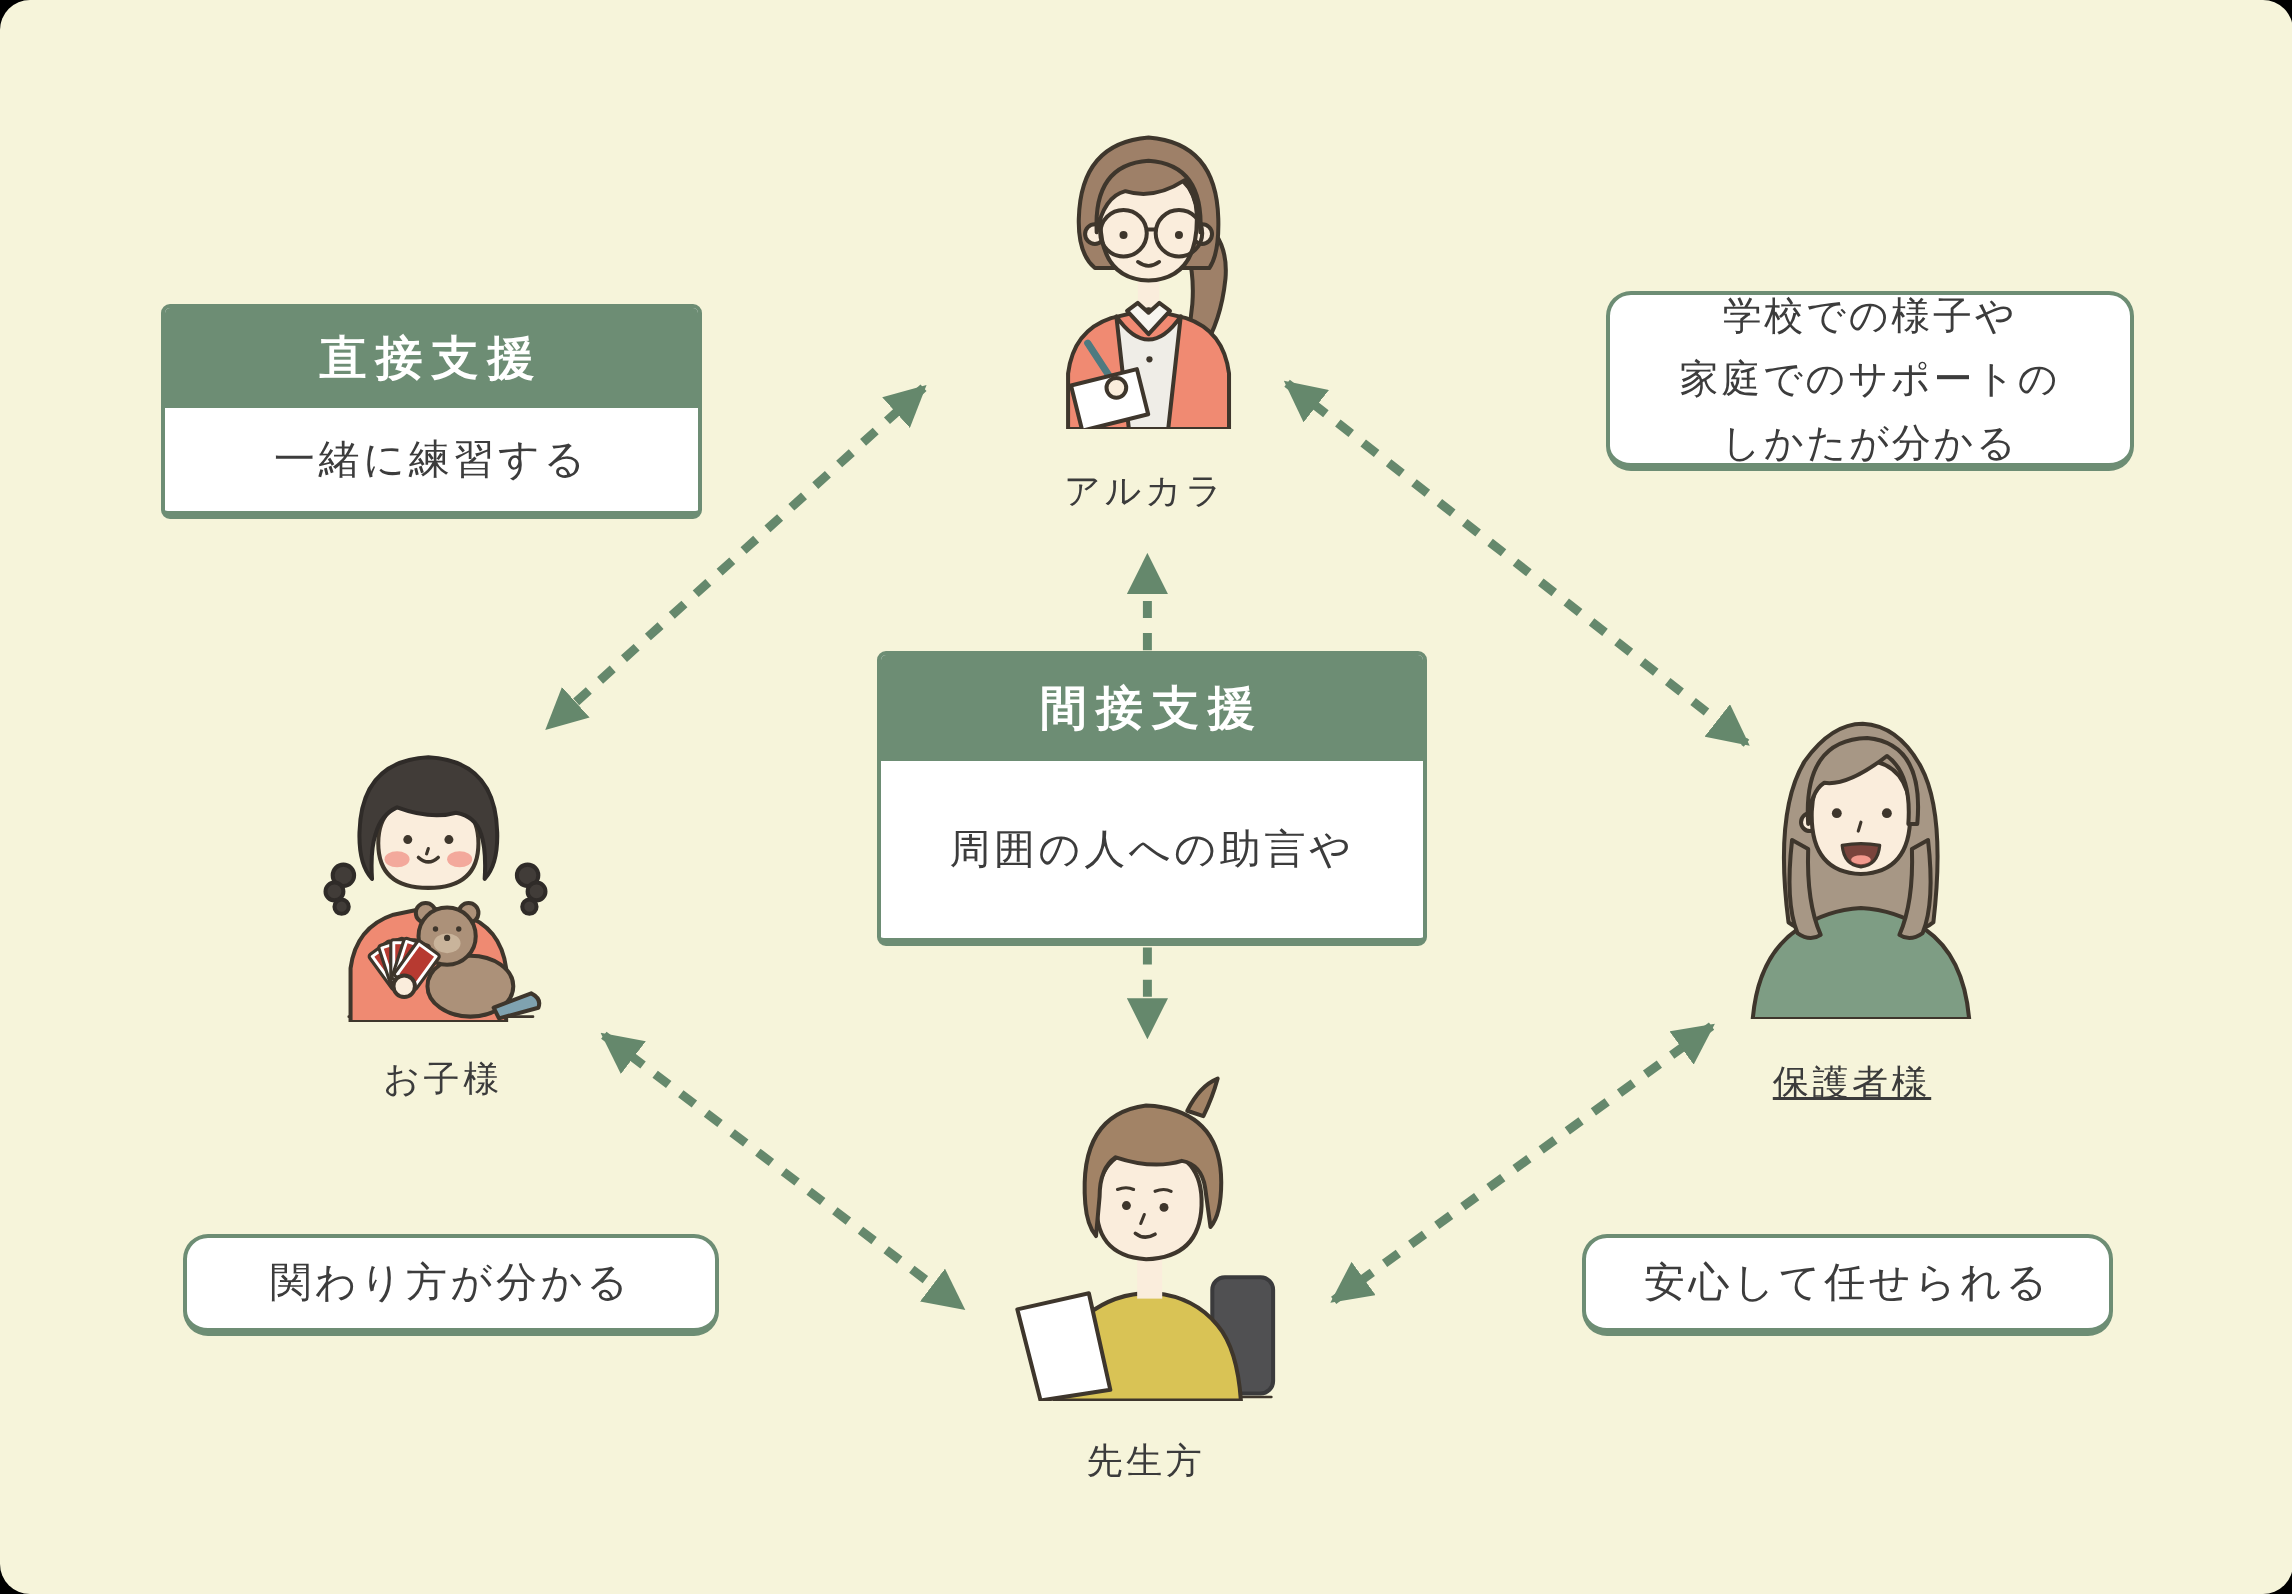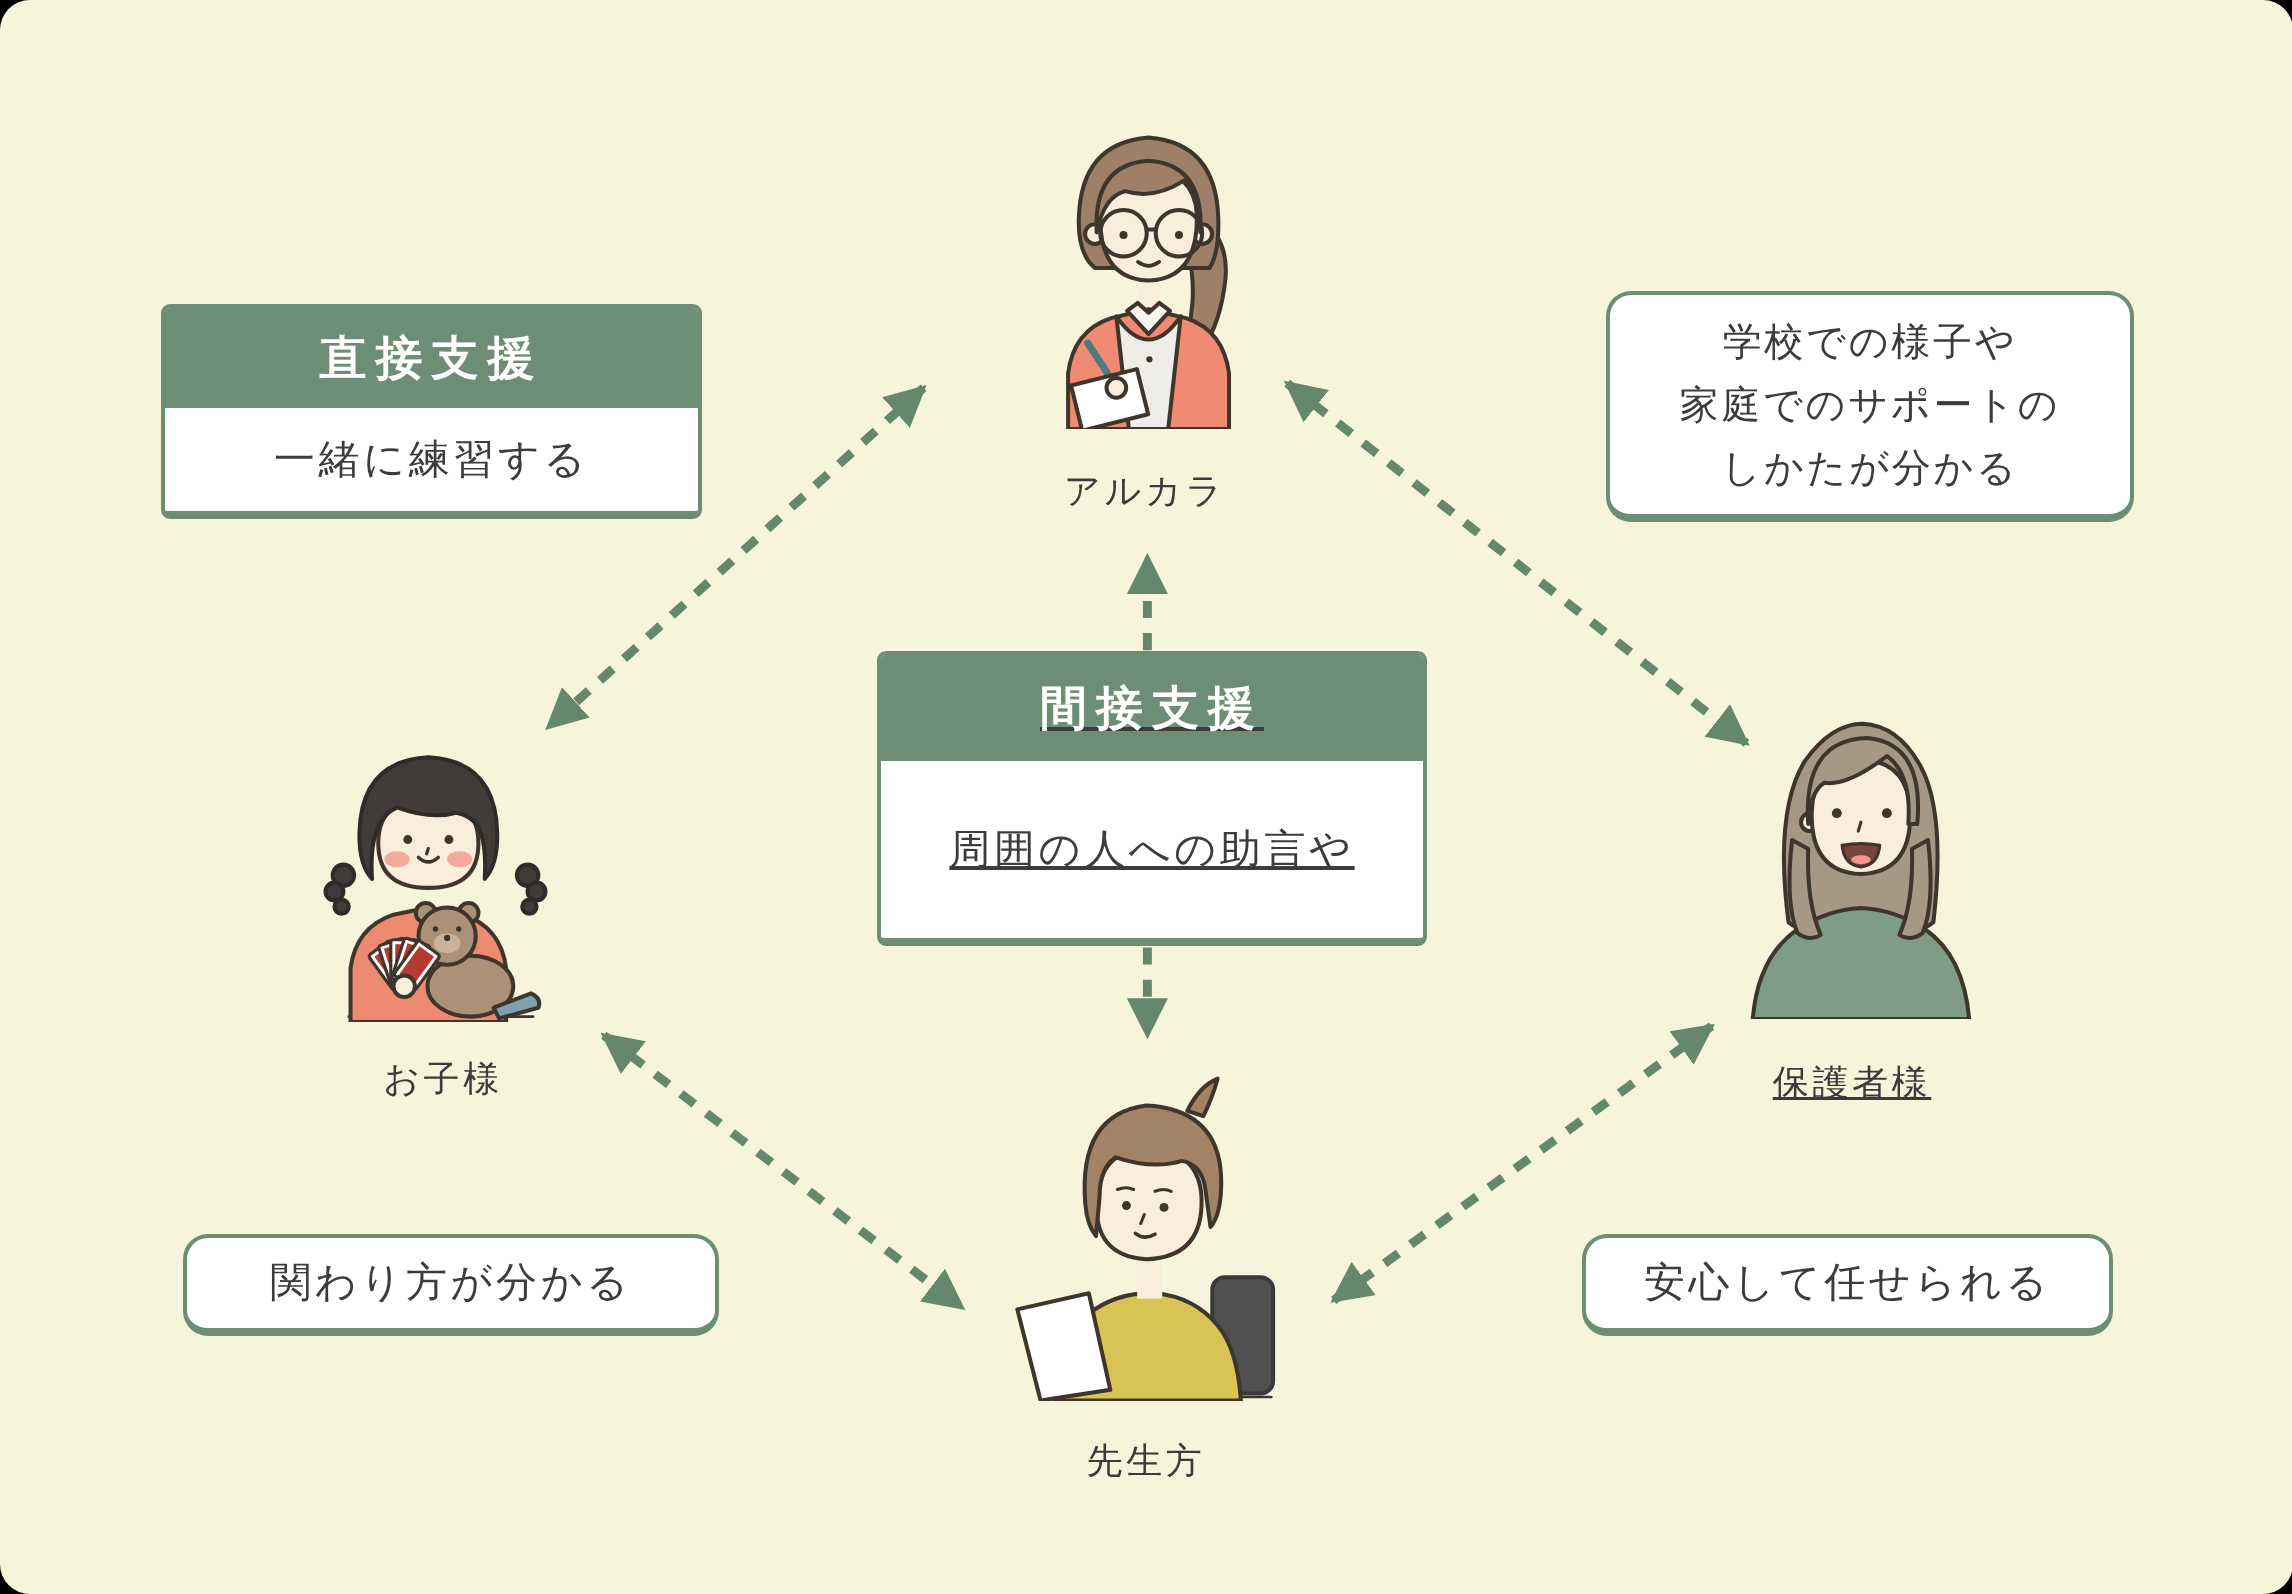--- a/index.html
+++ b/index.html
@@ -83,28 +83,28 @@
       <line x1="1281" y1="726" x2="1281" y2="622" marker-end="url(#ah)"></line>
       <line x1="1281" y1="1058" x2="1281" y2="1156" marker-end="url(#ah)"></line>
     </g>
   </svg>
 
   <div class="header-box" style="left:161px;top:304px;width:541px;height:215px;">
     <div class="hb-header fs-title" style="height:100px;">直接支援</div>
     <div class="hb-body fs-body">一緒に練習する</div>
   </div>
 
-  <div class="header-box" style="left:877px;top:651px;width:550px;height:295px;text-decoration:underline;">
+  <div class="header-box" style="left:877px;top:651px;width:550px;height:295px;">
     <div class="hb-header fs-title" style="height:106px;">間接支援</div>
     <div class="hb-body fs-body">
       <div>周囲の人への助言や</div>
     </div>
   </div>
 
-  <div class="info-box fs-info" style="left:1606px;top:291px;width:528px;height:231px;">
+  <div class="info-box fs-info" style="left:1606px;top:291px;width:528px;height:180px;">
     <div>学校での様子や</div>
     <div>家庭でのサポートの</div>
     <div>しかたが分かる</div>
   </div>
 
   <div class="info-box fs-body" style="left:183px;top:1234px;width:536px;height:102px;">
     <div>関わり方が分かる</div>
   </div>
 
   <div class="info-box fs-body" style="left:1582px;top:1234px;width:531px;height:102px;">

